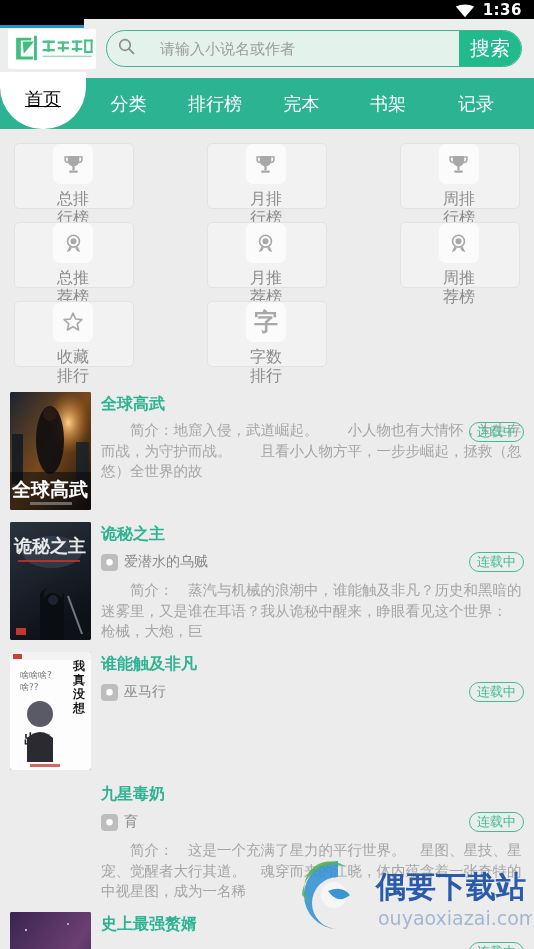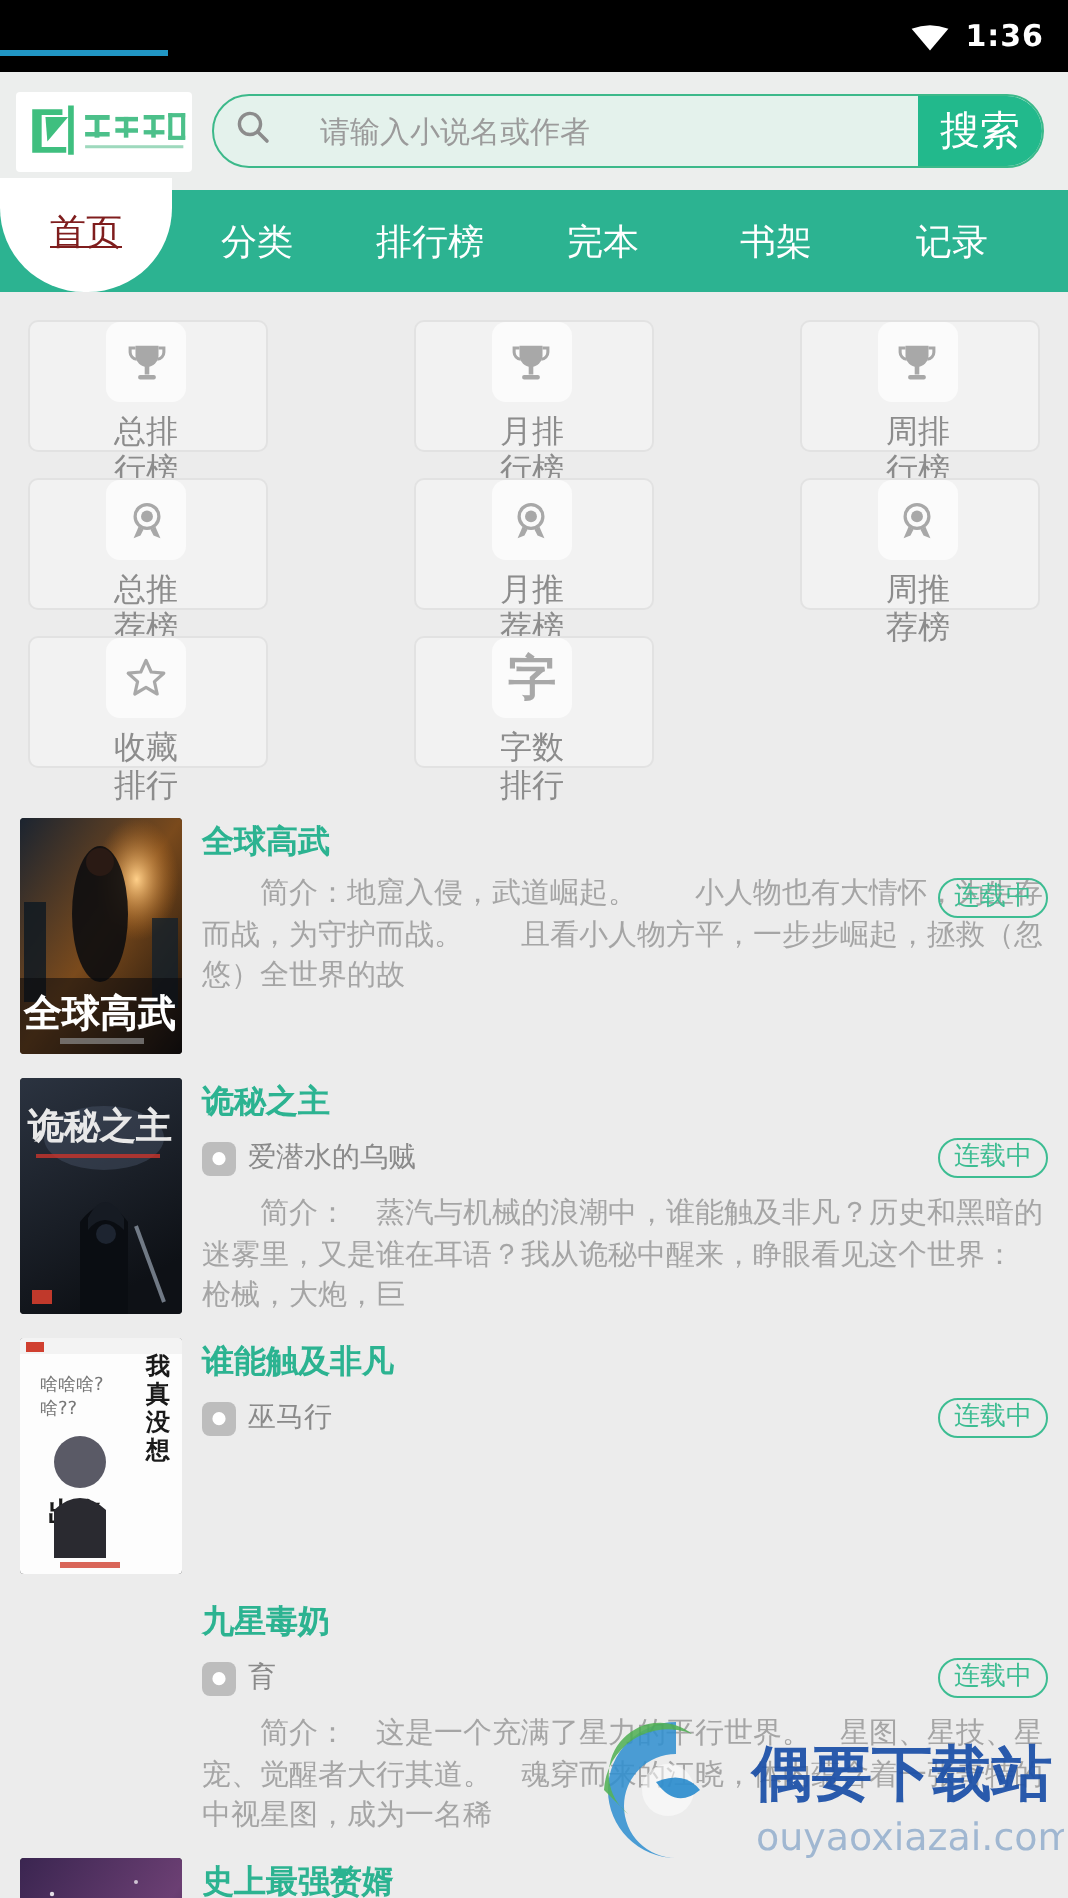--- a/index.html
+++ b/index.html
@@ -6,21 +6,21 @@
   html, body {
     width: 534px; height: 949px;
     background: #ececec;
     font-family: "DejaVu Sans", "Liberation Sans", sans-serif;
     overflow: hidden;
   }
   .phone { position: relative; width: 534px; height: 949px; background: #ececec; }
 
   
   .statusbar {
-    height: 36px; background: #000; position: relative;
+    height: 19px; background: #000; position: relative;
     display: flex; align-items: center; justify-content: flex-end;
     padding-right: 12px;
   }
   .statusbar .blue-stub {
     position: absolute; left: 0; top: 0; width: 84px; height: 25px; background: #000;
   }
   .sb-right { display: flex; align-items: center; gap: 8px; }
   .wifi-ico { width: 20px; height: 14px; display: block; }
   .sb-time { color: #fff; font-size: 15px; font-weight: bold; letter-spacing: .5px; }
 
@@ -61,21 +61,21 @@
   
   .tabs {
     height: 51px; background: #2cb391; display: flex; align-items: stretch;
     position: relative;
   }
   .tab {
     flex: 0 0 auto; display: flex; align-items: center; justify-content: center;
     color: #ffffff; font-size: 18px; position: relative; cursor: pointer;
   }
   .tab.active {
-    color: #7f1d1d; background: #fff;
+    color: #000000; background: #fff;
     border-bottom-left-radius: 42px; border-bottom-right-radius: 42px;
     margin-top: -6px; padding-bottom: 4px; text-decoration: underline;
   }
 
   
   .rankgrid {
     padding: 14px 10px 6px 10px;
     display: flex; flex-wrap: wrap;
   }
   .rankcell { width: 33.3333%; padding: 0 4px 13px 4px; display: flex; }

